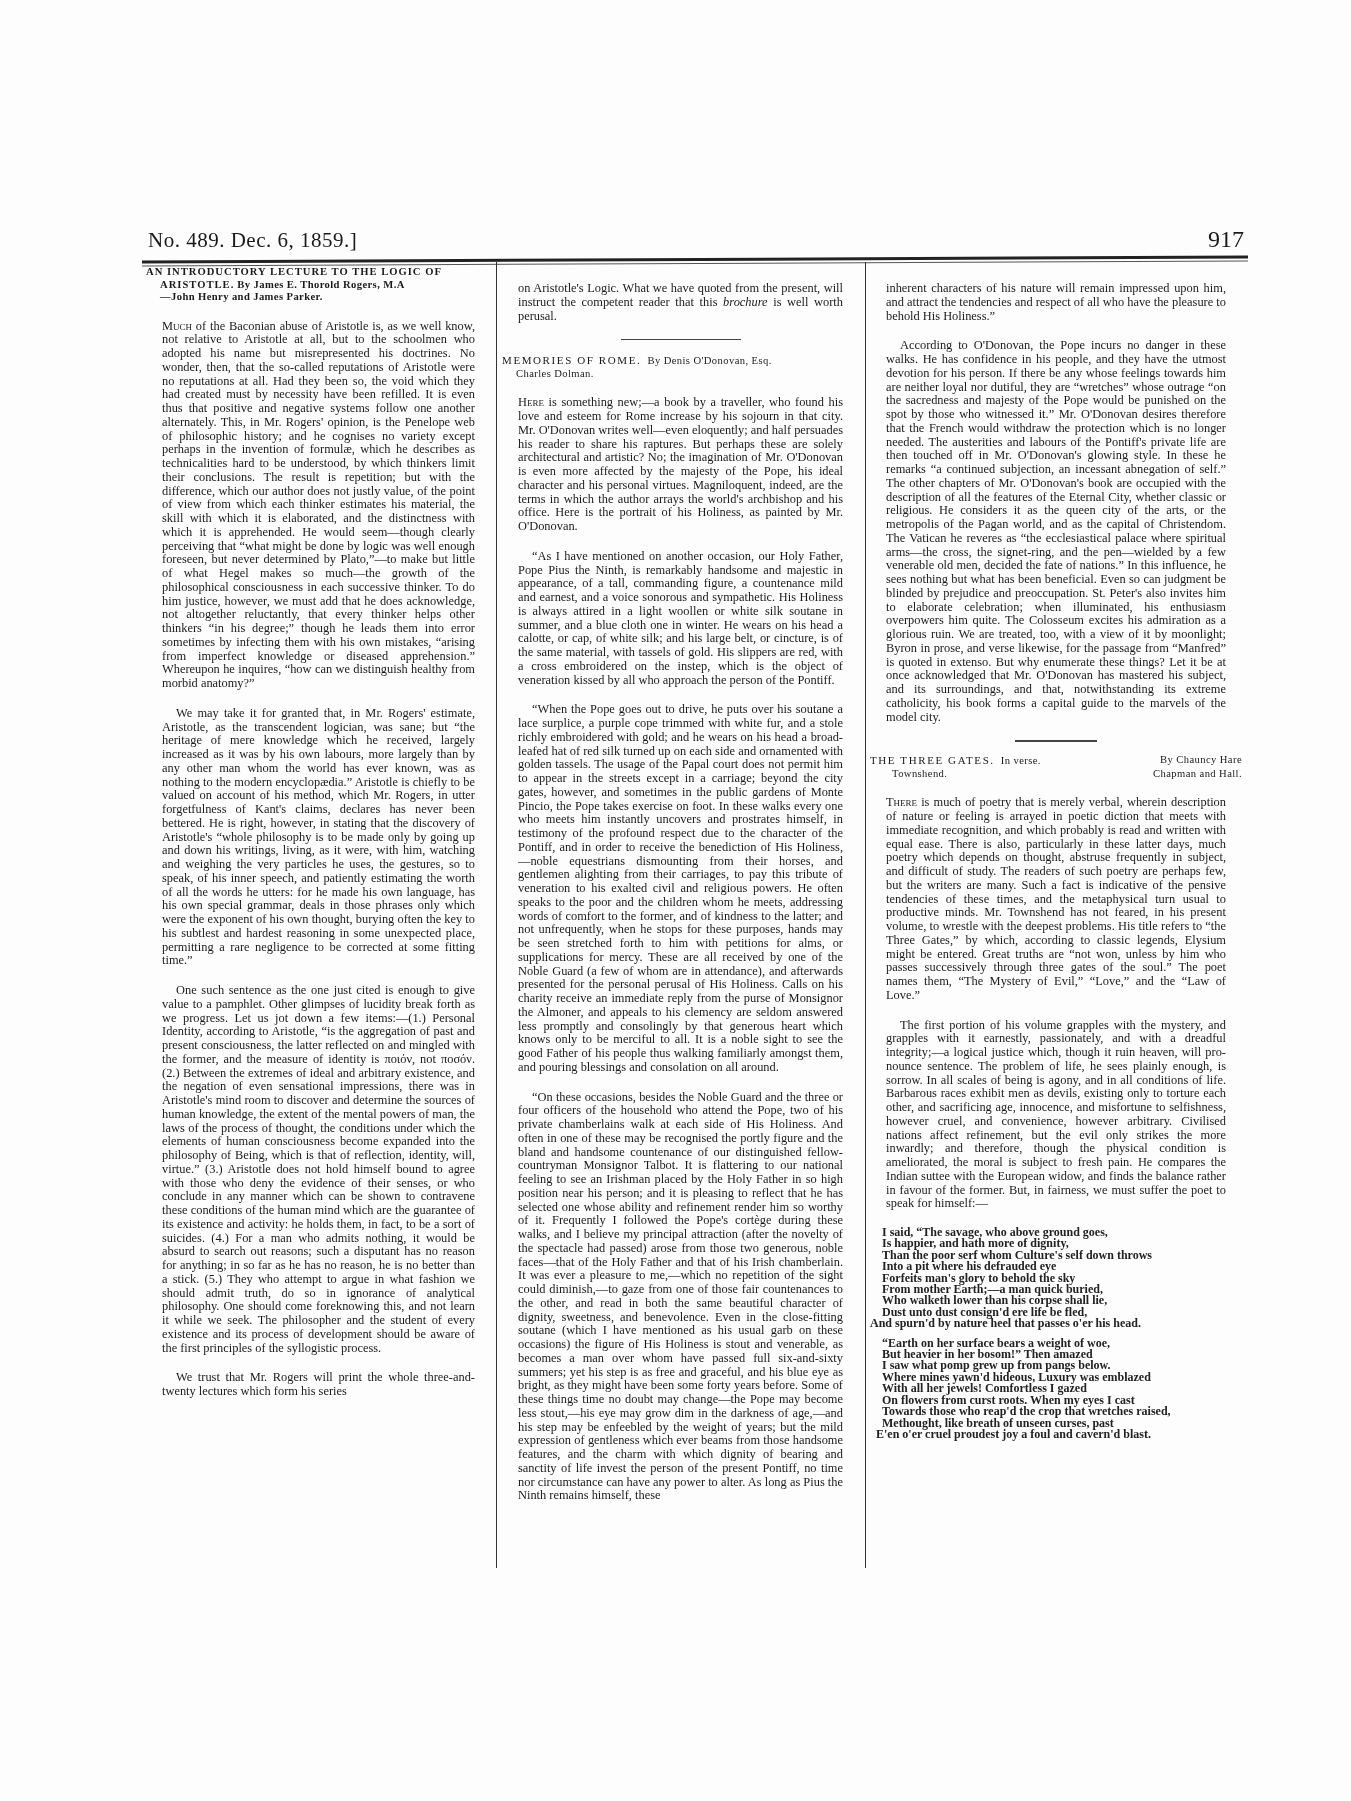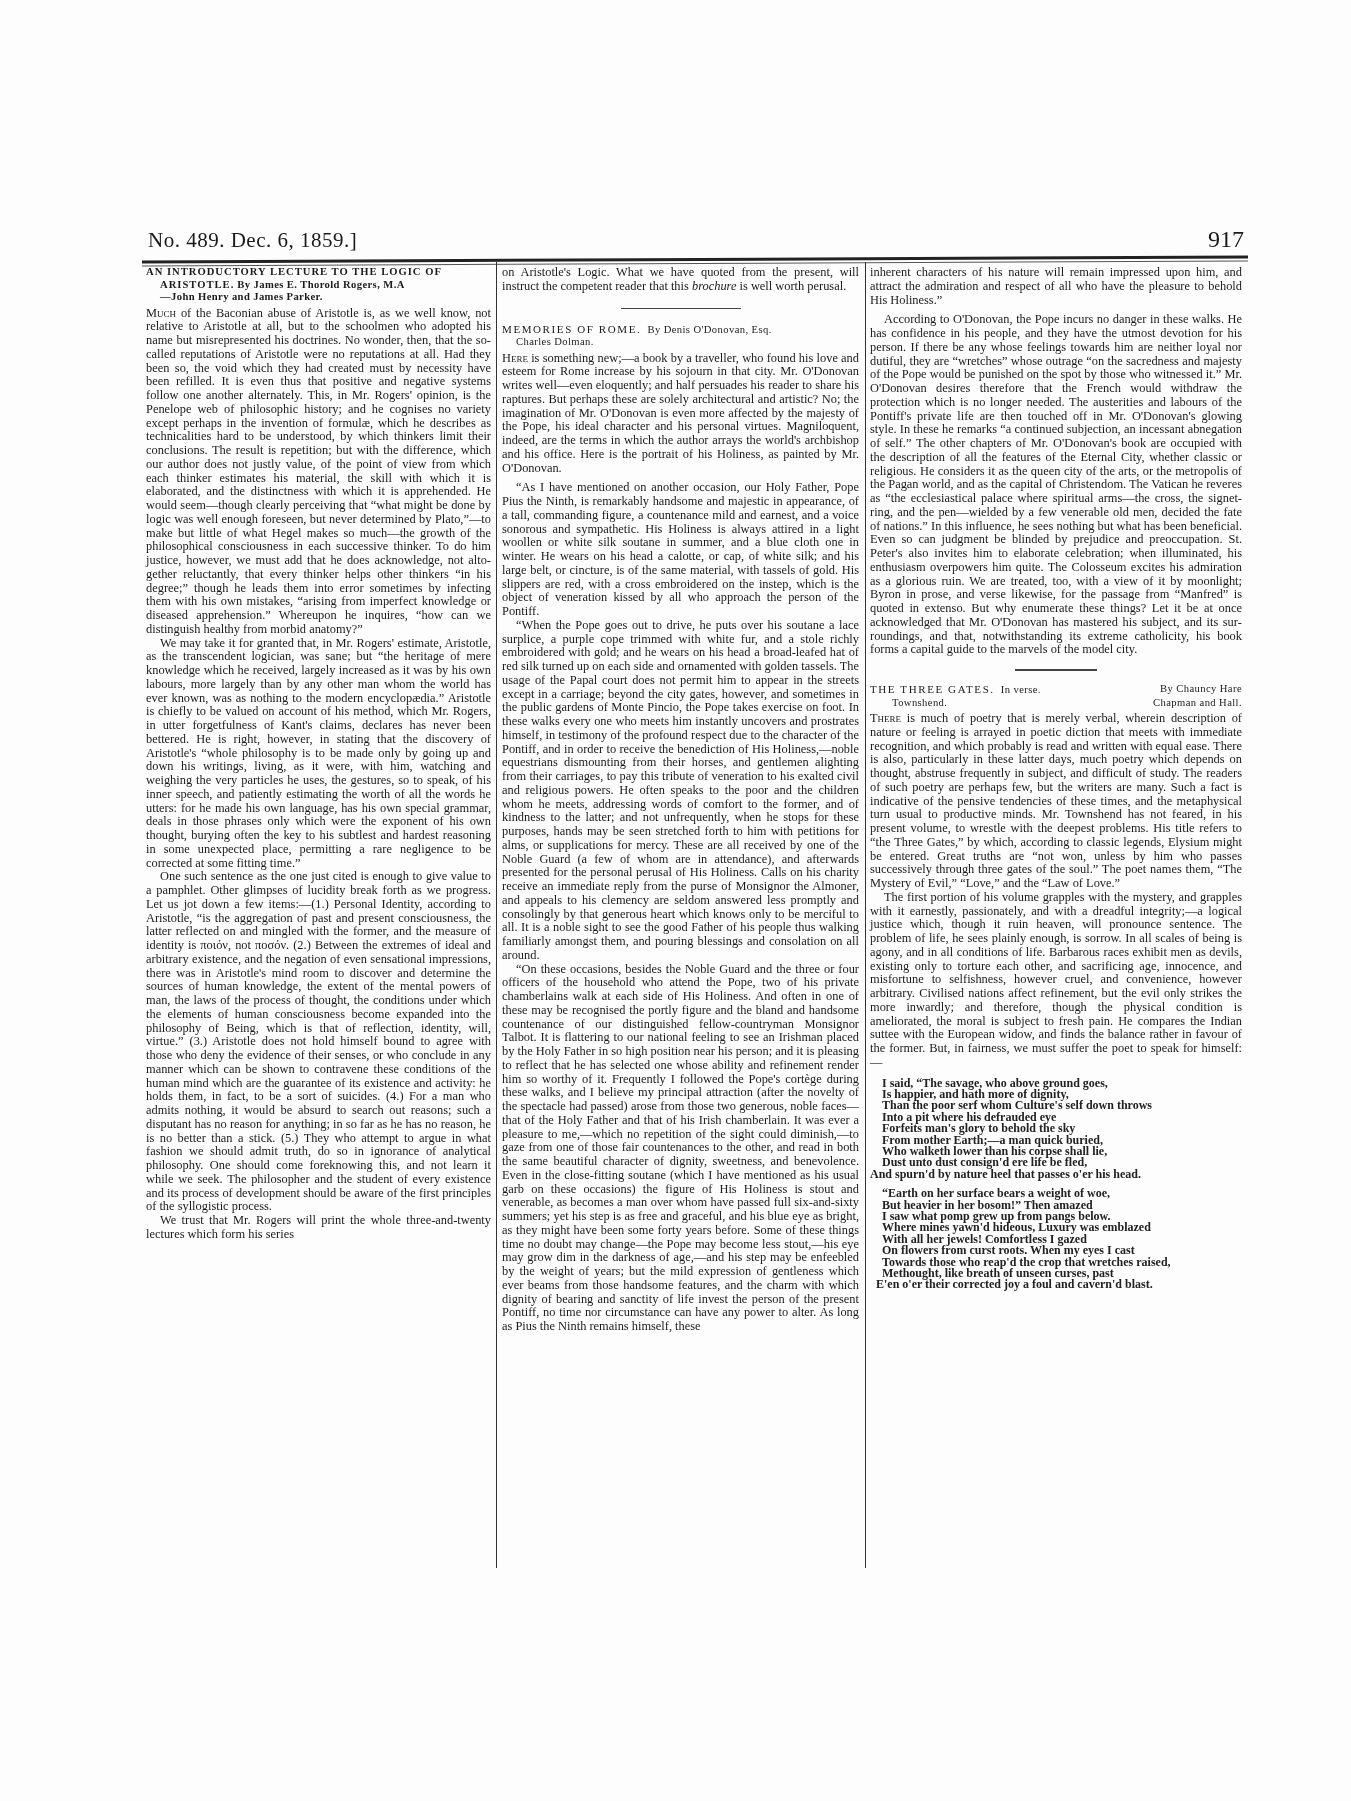--- a/index.html
+++ b/index.html
@@ -31,21 +31,21 @@
     font-size: 10.6px; line-height: 12.5px; letter-spacing: 0.4px; text-transform: none;
     text-align: left; margin: 0 0 3px 0; text-indent: -14px; padding-left: 14px;
   }
   .review-head .caps { font-variant: small-caps; font-weight: bold; letter-spacing: 1px; }
   .review-head .by { font-weight: bold; }
   .review-head .pub { font-weight: bold; }
   .review-head.plain .caps { font-weight: normal; letter-spacing: 1.6px; font-size: 11px; }
   .review-head.plain .by { font-weight: normal; }
   .review-head.plain .pub { font-weight: normal; }
   .head-row { display: flex; justify-content: space-between; }
-  p { margin: 0; text-indent: 14px; }
+  p { margin: 16px; text-indent: 14px; }
   p.first { text-indent: 0; }
   .sc { font-variant: small-caps; }
   .sep { width: 120px; height: 1px; background: #444; margin: 14px auto 14px auto; }
   .sep-b { width: 82px; height: 2px; background: #444; margin: 12px auto 12px auto; }
   .poem { font-size: 12px; line-height: 11.4px; margin-top: 8px; padding-left: 12px; text-align: left; font-weight: bold; color: #222; }
   .poem .line { display: block; white-space: nowrap; }
   .poem .stanza-gap { height: 8px; }
 </style>
 </head>
 <body>
@@ -80,21 +80,21 @@
     &nbsp;<span class="by">By Denis O'Donovan, Esq.</span><br>
     <span class="pub">Charles Dolman.</span>
   </div>
   <p class="first"><span class="sc">Here</span><span> is something new;—a book by a traveller, who found his love and esteem for Rome increase by his sojourn in that city. Mr. O'Donovan writes well—even eloquently; and half persuades his reader to share his raptures. But perhaps these are solely architectural and artistic? No; the imagination of Mr. O'Donovan is even more affected by the majesty of the Pope, his ideal character and his personal virtues. Magniloquent, indeed, are the terms in which the author arrays the world's archbishop and his office. Here is the portrait of his Holiness, as painted by Mr. O'Donovan.</span></p>
   <p style="margin-top:6px">“As I have mentioned on another occasion, our Holy Father, Pope Pius the Ninth, is remarkably handsome and majestic in appearance, of a tall, com­manding figure, a countenance mild and earnest, and a voice sonorous and sympathetic. His Holiness is always attired in a light woollen or white silk soutane in summer, and a blue cloth one in winter. He wears on his head a calotte, or cap, of white silk; and his large belt, or cincture, is of the same material, with tassels of gold. His slippers are red, with a cross embroidered on the instep, which is the object of veneration kissed by all who approach the person of the Pontiff.</p>
   <p>“When the Pope goes out to drive, he puts over his soutane a lace surplice, a purple cope trimmed with white fur, and a stole richly embroidered with gold; and he wears on his head a broad-leafed hat of red silk turned up on each side and ornamented with golden tassels. The usage of the Papal court does not permit him to appear in the streets except in a carriage; beyond the city gates, however, and some­times in the public gardens of Monte Pincio, the Pope takes exercise on foot. In these walks every one who meets him instantly uncovers and prostrates himself, in testimony of the profound respect due to the character of the Pontiff, and in order to receive the benediction of His Holiness,—noble equestrians dismounting from their horses, and gentlemen alight­ing from their carriages, to pay this tribute of vene­ration to his exalted civil and religious powers. He often speaks to the poor and the children whom he meets, addressing words of comfort to the former, and of kindness to the latter; and not unfrequently, when he stops for these purposes, hands may be seen stretched forth to him with petitions for alms, or supplications for mercy. These are all received by one of the Noble Guard (a few of whom are in at­tendance), and afterwards presented for the personal perusal of His Holiness. Calls on his charity receive an immediate reply from the purse of Monsignor the Almoner, and appeals to his clemency are seldom answered less promptly and consolingly by that generous heart which knows only to be merciful to all. It is a noble sight to see the good Father of his people thus walking familiarly amongst them, and pouring blessings and consolation on all around.</p>
   <p>“On these occasions, besides the Noble Guard and the three or four officers of the household who attend the Pope, two of his private chamberlains walk at each side of His Holiness. And often in one of these may be recognised the portly figure and the bland and handsome countenance of our distinguished fellow-countryman Monsignor Talbot. It is flattering to our national feeling to see an Irishman placed by the Holy Father in so high position near his person; and it is pleasing to reflect that he has selected one whose ability and refinement render him so worthy of it. Frequently I followed the Pope's cortège during these walks, and I believe my principal attraction (after the novelty of the spectacle had passed) arose from those two generous, noble faces—that of the Holy Father and that of his Irish chamberlain. It was ever a pleasure to me,—which no repetition of the sight could diminish,—to gaze from one of those fair countenances to the other, and read in both the same beautiful character of dignity, sweetness, and bene­volence. Even in the close-fitting soutane (which I have mentioned as his usual garb on these occasions) the figure of His Holiness is stout and venerable, as becomes a man over whom have passed full six-and-sixty summers; yet his step is as free and graceful, and his blue eye as bright, as they might have been some forty years before. Some of these things time no doubt may change—the Pope may become less stout,—his eye may grow dim in the darkness of age,—and his step may be enfeebled by the weight of years; but the mild expression of gentleness which ever beams from those handsome features, and the charm with which dignity of bearing and sanctity of life invest the person of the present Pontiff, no time nor circumstance can have any power to alter. As long as Pius the Ninth remains himself, these</p>
 </div>
 
 <div class="col col3">
-  <p class="first">inherent characters of his nature will remain im­pressed upon him, and attract the admiration and respect of all who have the pleasure to behold His Holiness.”</p>
+  <p class="first">inherent characters of his nature will remain im­pressed upon him, and attract the tendencies and respect of all who have the pleasure to behold His Holiness.”</p>
   <p style="margin-top:6px">According to O'Donovan, the Pope incurs no danger in these walks. He has confidence in his people, and they have the utmost devotion for his person. If there be any whose feelings towards him are neither loyal nor dutiful, they are “wretches” whose outrage “on the sacredness and majesty of the Pope would be punished on the spot by those who witnessed it.” Mr. O'Donovan desires therefore that the French would withdraw the protection which is no longer needed. The austerities and labours of the Pontiff's private life are then touched off in Mr. O'Donovan's glowing style. In these he remarks “a continued subjection, an incessant abnegation of self.” The other chapters of Mr. O'Donovan's book are occupied with the description of all the features of the Eternal City, whether classic or religious. He considers it as the queen city of the arts, or the metropolis of the Pagan world, and as the capital of Christendom. The Vatican he reveres as “the ecclesiastical palace where spiritual arms—the cross, the signet-ring, and the pen—wielded by a few venerable old men, decided the fate of nations.” In this influence, he sees nothing but what has been beneficial. Even so can judgment be blinded by prejudice and pre­occupation. St. Peter's also invites him to elaborate celebration; when illuminated, his enthusiasm overpowers him quite. The Colosseum excites his admiration as a glorious ruin. We are treated, too, with a view of it by moonlight; Byron in prose, and verse likewise, for the passage from “Manfred” is quoted in extenso. But why enumerate these things? Let it be at once acknowledged that Mr. O'Donovan has mastered his subject, and its sur­roundings, and that, notwithstanding its extreme catholicity, his book forms a capital guide to the marvels of the model city.</p>
   <div class="sep-b"></div>
   <div class="review-head plain" style="text-indent:0;padding-left:0">
     <div class="head-row">
       <span><span class="caps">THE THREE GATES.</span>&nbsp; <span>In verse.</span></span>
       <span class="by">By Chauncy Hare</span>
     </div>
     <div class="head-row">
       <span style="padding-left:22px">Townshend.</span>
       <span class="pub">Chapman and Hall.</span>
@@ -115,15 +115,15 @@
     <span class="line" style="margin-left:-12px">And spurn'd by nature heel that passes o'er his head.</span>
     <div class="stanza-gap"></div>
     <span class="line">“Earth on her surface bears a weight of woe,</span>
     <span class="line">But heavier in her bosom!” Then amazed</span>
     <span class="line">I saw what pomp grew up from pangs below.</span>
     <span class="line">Where mines yawn'd hideous, Luxury was emblazed</span>
     <span class="line">With all her jewels! Comfortless I gazed</span>
     <span class="line">On flowers from curst roots. When my eyes I cast</span>
     <span class="line">Towards those who reap'd the crop that wretches raised,</span>
     <span class="line">Methought, like breath of unseen curses, past</span>
-    <span class="line" style="margin-left:-6px">E'en o'er their corrected joy a foul and cavern'd blast.</span>
+    <span class="line" style="margin-left:-6px">E'en o'er cruel proudest joy a foul and cavern'd blast.</span>
   </div>
 </div>
 
 </body></html>

